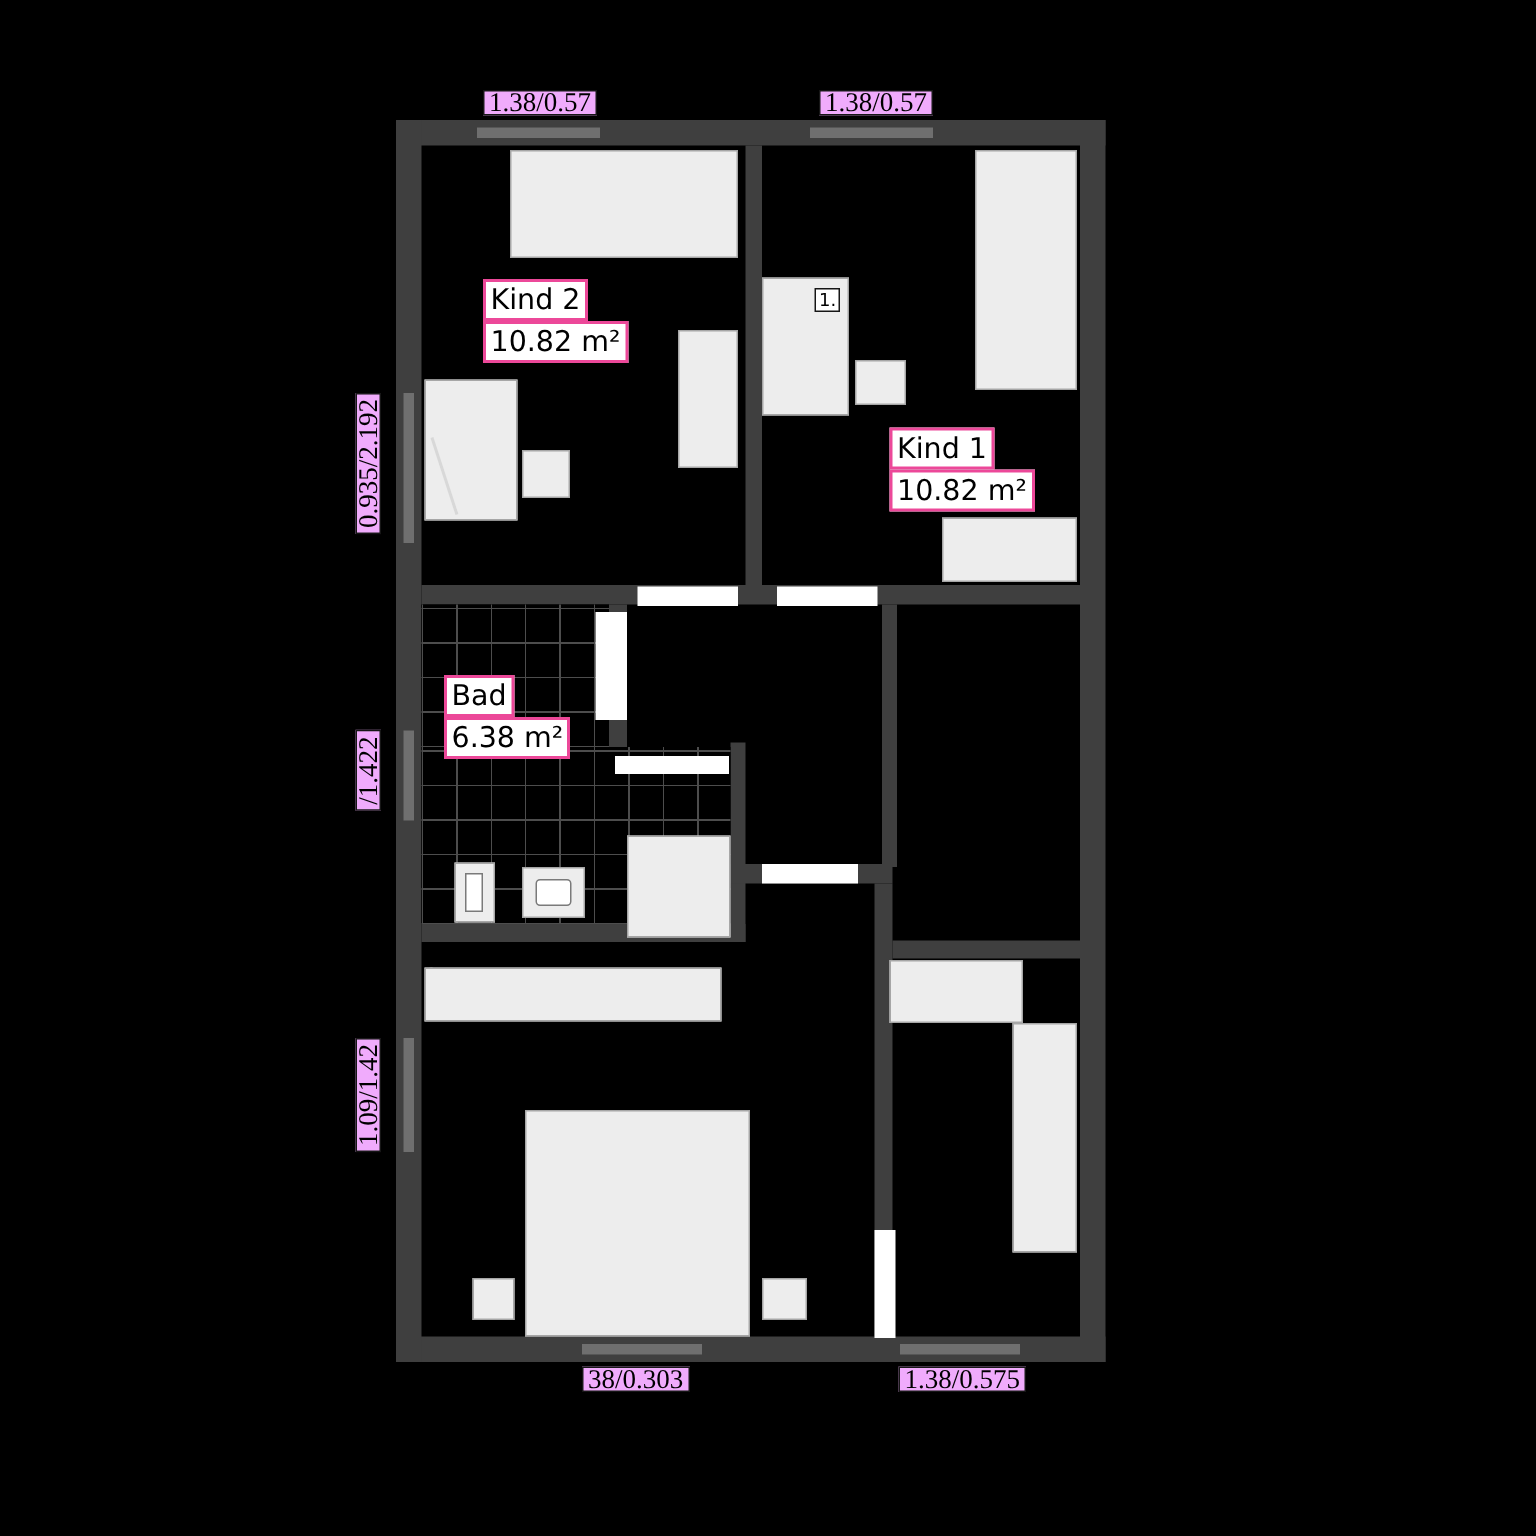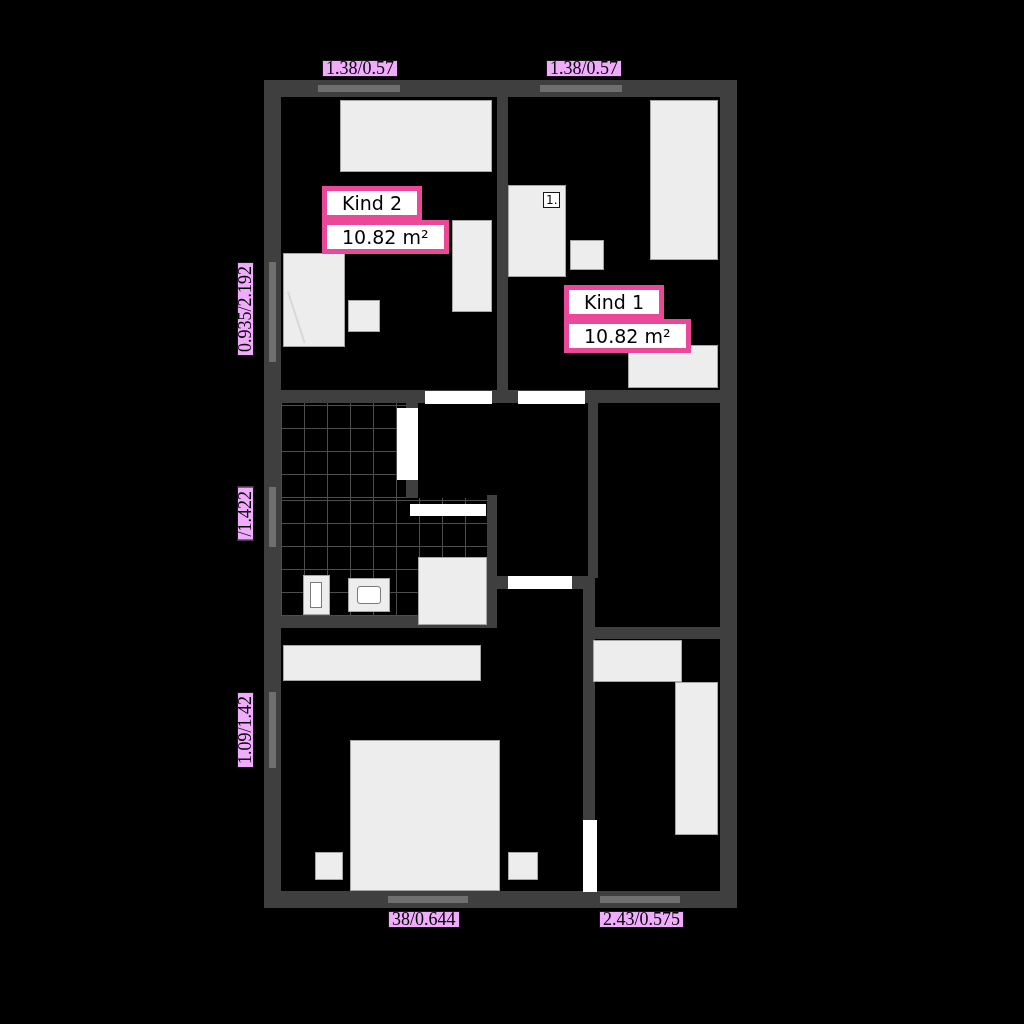--- a/index.html
+++ b/index.html
@@ -7,22 +7,22 @@
   .plan { position:absolute; left:0; top:0; width:1024px; height:1024px; }
   .wall   { position:absolute; background:#3f3f3f; }
   .window { position:absolute; background:#6f6f6f; }
   .door   { position:absolute; background:#ffffff; }
   .furn   { position:absolute; background:#ededed; border:1px solid #a6a6a6; box-sizing:border-box; }
   .tiles  { position:absolute; background-color:#000;
             background-image:
               repeating-linear-gradient(0deg,  #4d4d4d 0 1px, transparent 1px 23px),
               repeating-linear-gradient(90deg, #4d4d4d 0 1px, transparent 1px 23px); }
   .room-label { position:absolute; }
-  .room-label .ln { display:table; background:#fff; color:#000; border:5px solid #ec4899;
-                    padding:0 15px; font-size:19px; line-height:24px; white-space:nowrap; }
+  .room-label .ln { display:table; background:#fff; color:#000; border:2px solid #ec4899;
+                    padding:0 3px; font-size:19px; line-height:24px; white-space:nowrap; }
   .dim { position:absolute; background:#f0abfc; color:#000; border:1px solid #161616;
          font-size:18px; line-height:15px; padding:0 3px; white-space:nowrap;font-family:Liberation Serif, serif; }
   .dim-v { writing-mode:vertical-rl; transform:rotate(180deg); padding:3px 0; }
   .marker { position:absolute; background:#fff; color:#000; border:1px solid #161616;
             font-size:12px; line-height:14px; padding:0 2px; }
   .inner { position:absolute; background:#fff; border:1px solid #7a7a7a; box-sizing:border-box; }
   .hinge { position:absolute; width:5px; height:5px; border-radius:50%; background:#8a8a8a; }
   .swing { position:absolute; width:2px; background:#d8d8d8; transform-origin:top left; }
 </style>
 </head>
@@ -88,28 +88,32 @@
 
   <div class="furn" style="left:283px; top:645px; width:198px; height:36px;"></div>
   <div class="furn" style="left:350px; top:740px; width:150px; height:151px;"></div>
   <div class="furn" style="left:315px; top:852px; width:28px; height:28px;"></div>
   <div class="furn" style="left:508px; top:852px; width:30px; height:28px;"></div>
 
   <div class="room-label" style="left:322px; top:186px;">
     <span class="ln">Kind 2</span>
     <span class="ln">10.82 m²</span>
   </div>
-  <div class="room-label" style="left:564px; top:285px;">
+  <div class="room-label" style="left:593px; top:285px;">
     <span class="ln">Kind 1</span>
     <span class="ln">10.82 m²</span>
+  </div>
+  <div class="room-label" style="left:296px; top:450px;">
+    <span class="ln">Bad</span>
+    <span class="ln">6.38 m²</span>
   </div>
 
   <div class="dim" style="left:322px; top:60px;">1.38/0.57</div>
   <div class="dim" style="left:546px; top:60px;">1.38/0.57</div>
   <div class="dim dim-v" style="left:237px; top:262px;">0.935/2.192</div>
   <div class="dim dim-v" style="left:237px; top:487px;">/1.422</div>
   <div class="dim dim-v" style="left:237px; top:692px;">1.09/1.42</div>
-  <div class="dim" style="left:388px; top:911px;">38/0.644</div>
-  <div class="dim" style="left:599px; top:911px;">2.43/0.575</div>
+  <div class="dim" style="left:388px; top:911px;">38/0.303</div>
+  <div class="dim" style="left:599px; top:911px;">1.38/0.575</div>
 
   <div class="marker" style="left:543px; top:192px;">1.</div>
 
 </div>
 
 </body></html>

